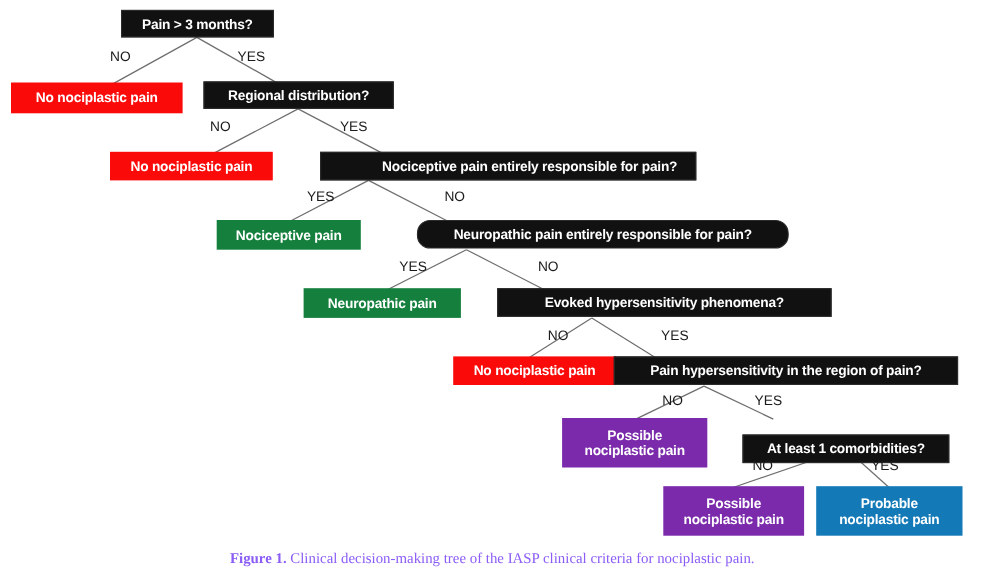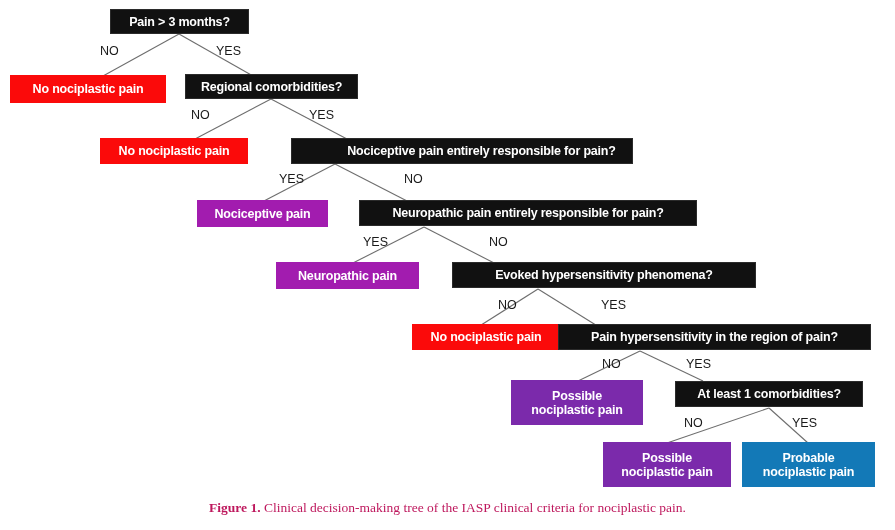--- a/index.html
+++ b/index.html
@@ -42,42 +42,42 @@
     white-space: pre-line;
     z-index: 3;
   }
   .node-decision {
     background: #111111;
     border: 1px solid #2b2b2b;
     font-size: 12.5px;
     padding: 0 6px;
   }
   .node-red      { background: #fb0a0a; font-size: 12.5px; padding: 0 16px; }
-  .node-green    { background: #a21caf; font-size: 12.5px; padding: 0 5px; }
+  .node-green    { background: #15803d; font-size: 12.5px; padding: 0 5px; }
   .node-purple   { background: #7b2aab; font-size: 12.5px; padding: 0 5px; }
   .node-blue     { background: #1379b7; font-size: 12.5px; padding: 0 5px; }
 
   .edge-label {
     position: absolute;
     font-family: "Liberation Sans", sans-serif;
     font-size: 12.5px;
     color: #1a1a1a;
     z-index: 4;
     white-space: nowrap;
     letter-spacing: 0px;
   }
   #caption {
     position: absolute;
     left: 0;
     top: 500px;
     width: 895px;
     text-align: center;
     font-family: "Liberation Serif", serif;
     font-size: 13.5px;
-    color: #be185d;
+    color: #8b5cf6;
   }
   #caption .cap-strong { font-weight: bold; }
 </style>
 </head>
 <body>
 
 <div id="figure-root">
 
   <svg id="tree-svg" viewBox="0 0 895 500">
     <g stroke="#6e6e6e" stroke-width="1.1" fill="none">
@@ -102,42 +102,42 @@
 
       <line x1="769" y1="408" x2="667" y2="443"></line>
       <line x1="769" y1="408" x2="808" y2="443"></line>
     </g>
   </svg>
 
   <div class="node-box node-decision" style="left:110px; top:9px;  width:139px; height:25px;">Pain &gt; 3 months?</div>
 
   <div class="node-box node-red" style="left:10px;  top:75px; width:156px; height:28px;">No nociplastic pain</div>
 
-  <div class="node-box node-decision" style="left:185px; top:74px; width:173px; height:25px;">Regional comorbidities?</div>
+  <div class="node-box node-decision" style="left:185px; top:74px; width:173px; height:25px;">Regional distribution?</div>
 
   <div class="node-box node-red" style="left:100px; top:138px; width:148px; height:26px;">No nociplastic pain</div>
 
   <div class="node-box node-decision" style="left:291px; top:138px; width:342px; height:26px;padding-left:45px;">Nociceptive pain entirely responsible for pain?</div>
 
   <div class="node-box node-green" style="left:197px; top:200px; width:131px; height:27px;">Nociceptive pain</div>
 
-  <div class="node-box node-decision" style="left:359px; top:200px; width:338px; height:26px;">Neuropathic pain entirely responsible for pain?</div>
+  <div class="node-box node-decision" style="left:379px; top:200px; width:338px; height:26px;border-radius:12px;">Neuropathic pain entirely responsible for pain?</div>
 
   <div class="node-box node-decision" style="left:452px; top:262px; width:304px; height:26px;">Evoked hypersensitivity phenomena?</div>
 
   <div class="node-box node-green" style="left:276px; top:262px; width:143px; height:27px;">Neuropathic pain</div>
 
   <div class="node-box node-red" style="left:412px; top:324px; width:148px; height:26px;">No nociplastic pain</div>
 
   <div class="node-box node-decision" style="left:558px; top:324px; width:313px; height:26px;">Pain hypersensitivity in the region of pain?</div>
 
   <div class="node-box node-purple" style="left:511px; top:380px; width:132px; height:45px;">Possible
 nociplastic pain</div>
 
-  <div class="node-box node-decision" style="left:675px; top:381px; width:188px; height:26px;">At least 1 comorbidities?</div>
+  <div class="node-box node-decision" style="left:675px; top:395px; width:188px; height:26px;">At least 1 comorbidities?</div>
 
   <div class="node-box node-purple" style="left:603px; top:442px; width:128px; height:45px;">Possible
 nociplastic pain</div>
 
   <div class="node-box node-blue" style="left:742px; top:442px; width:133px; height:45px;">Probable
 nociplastic pain</div>
 
   <span class="edge-label" style="left:100px; top:44px;">NO</span>
   <span class="edge-label" style="left:216px; top:44px;">YES</span>
 

